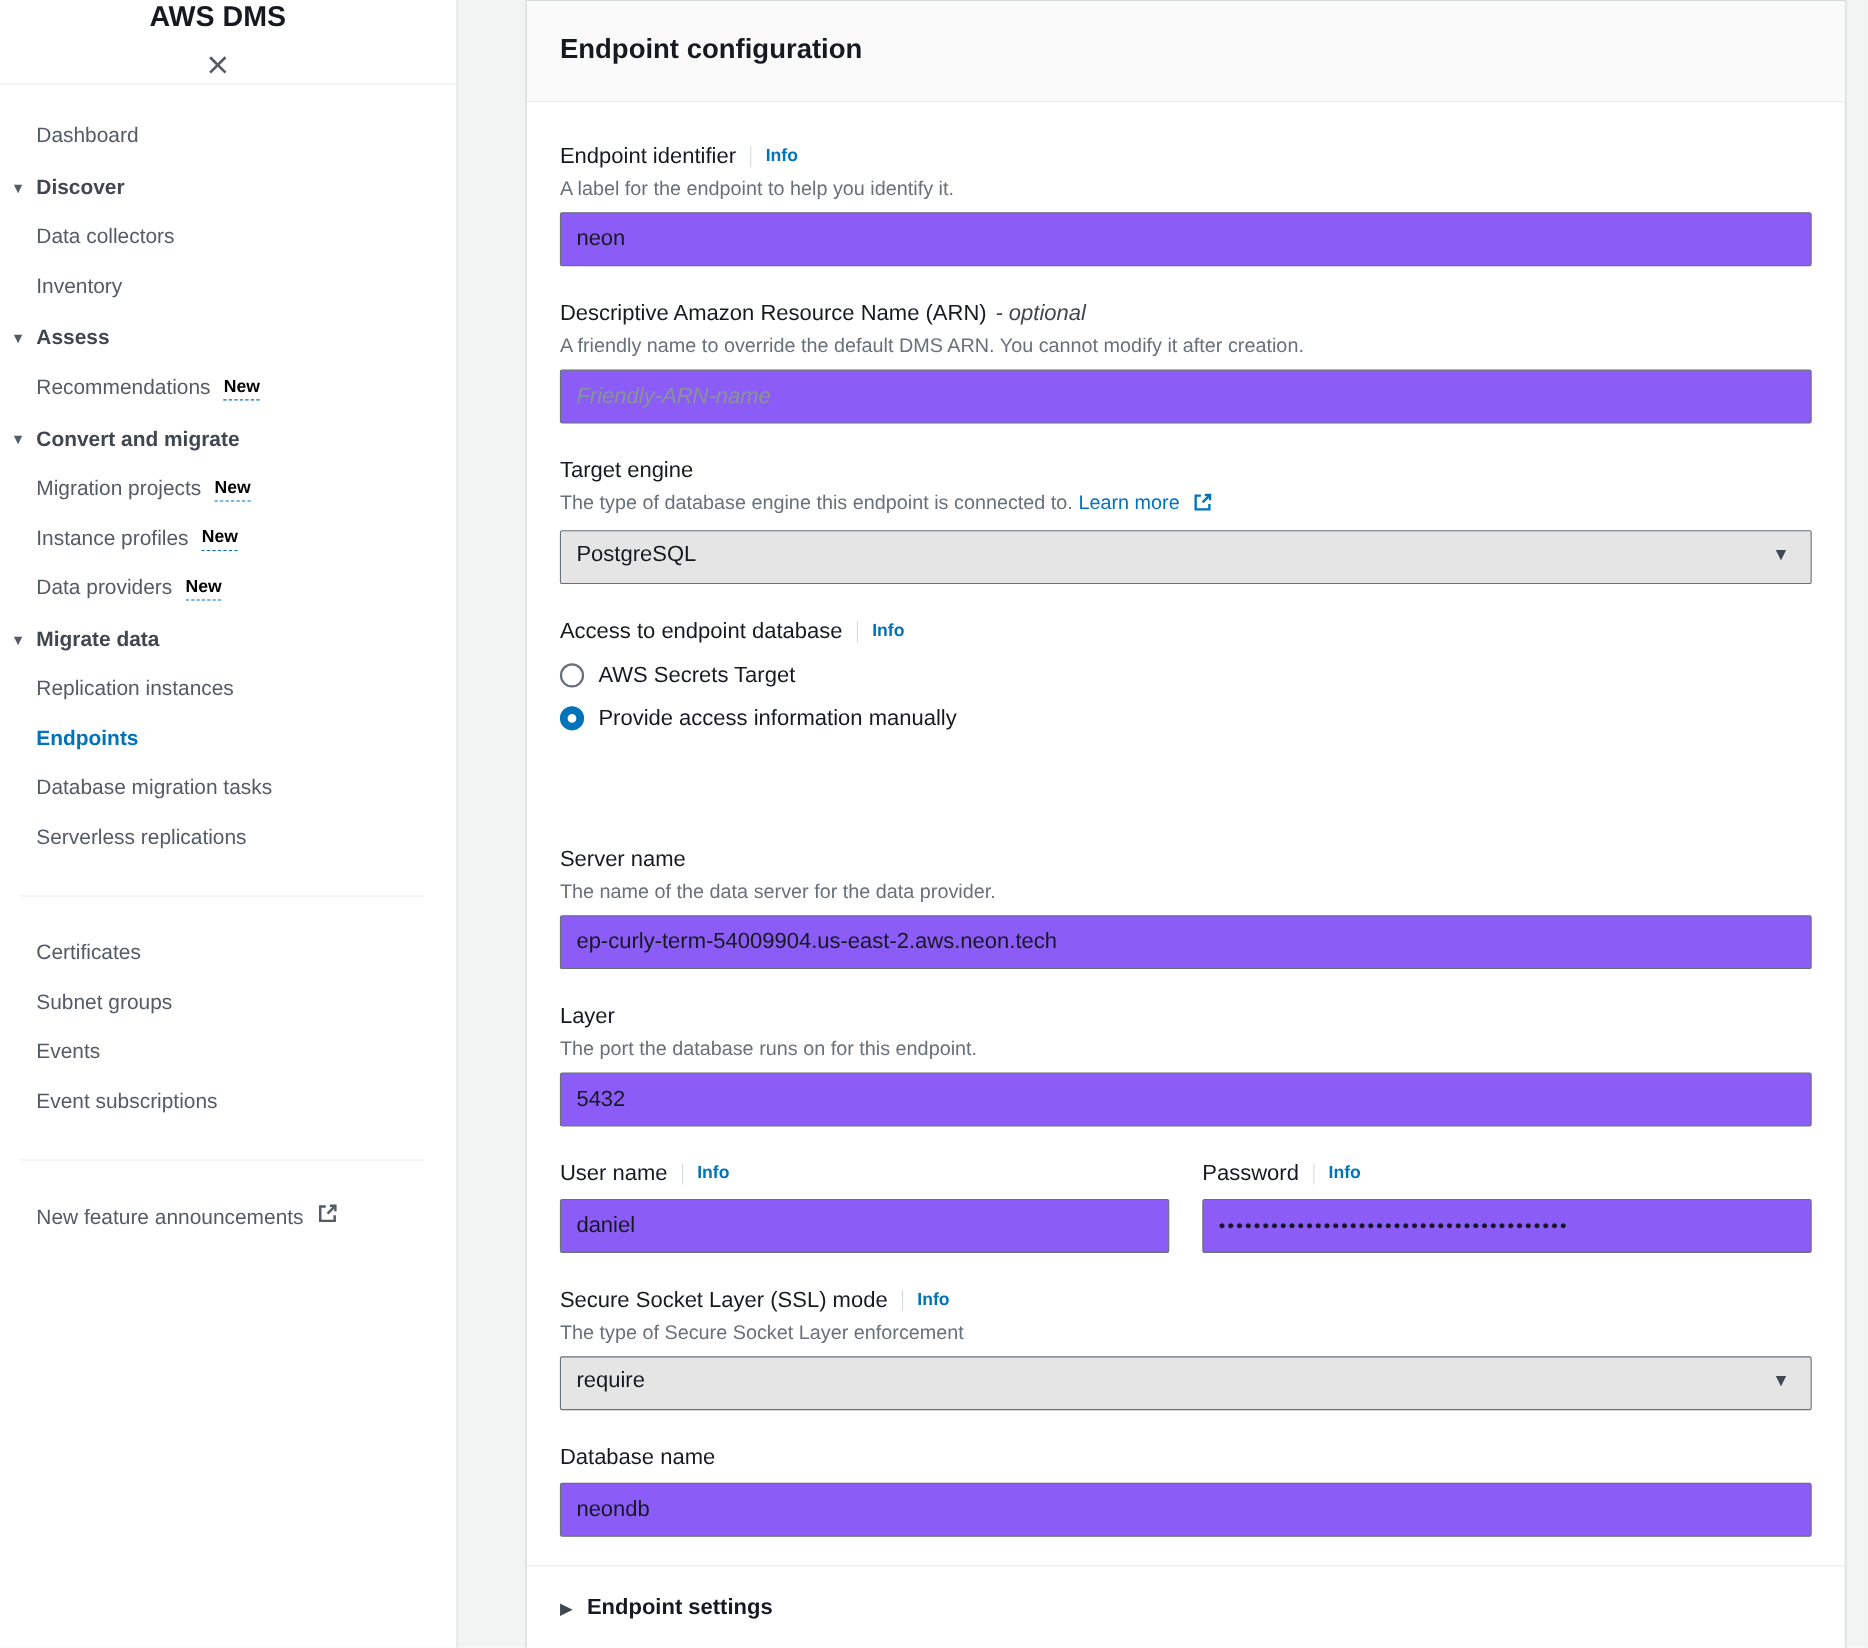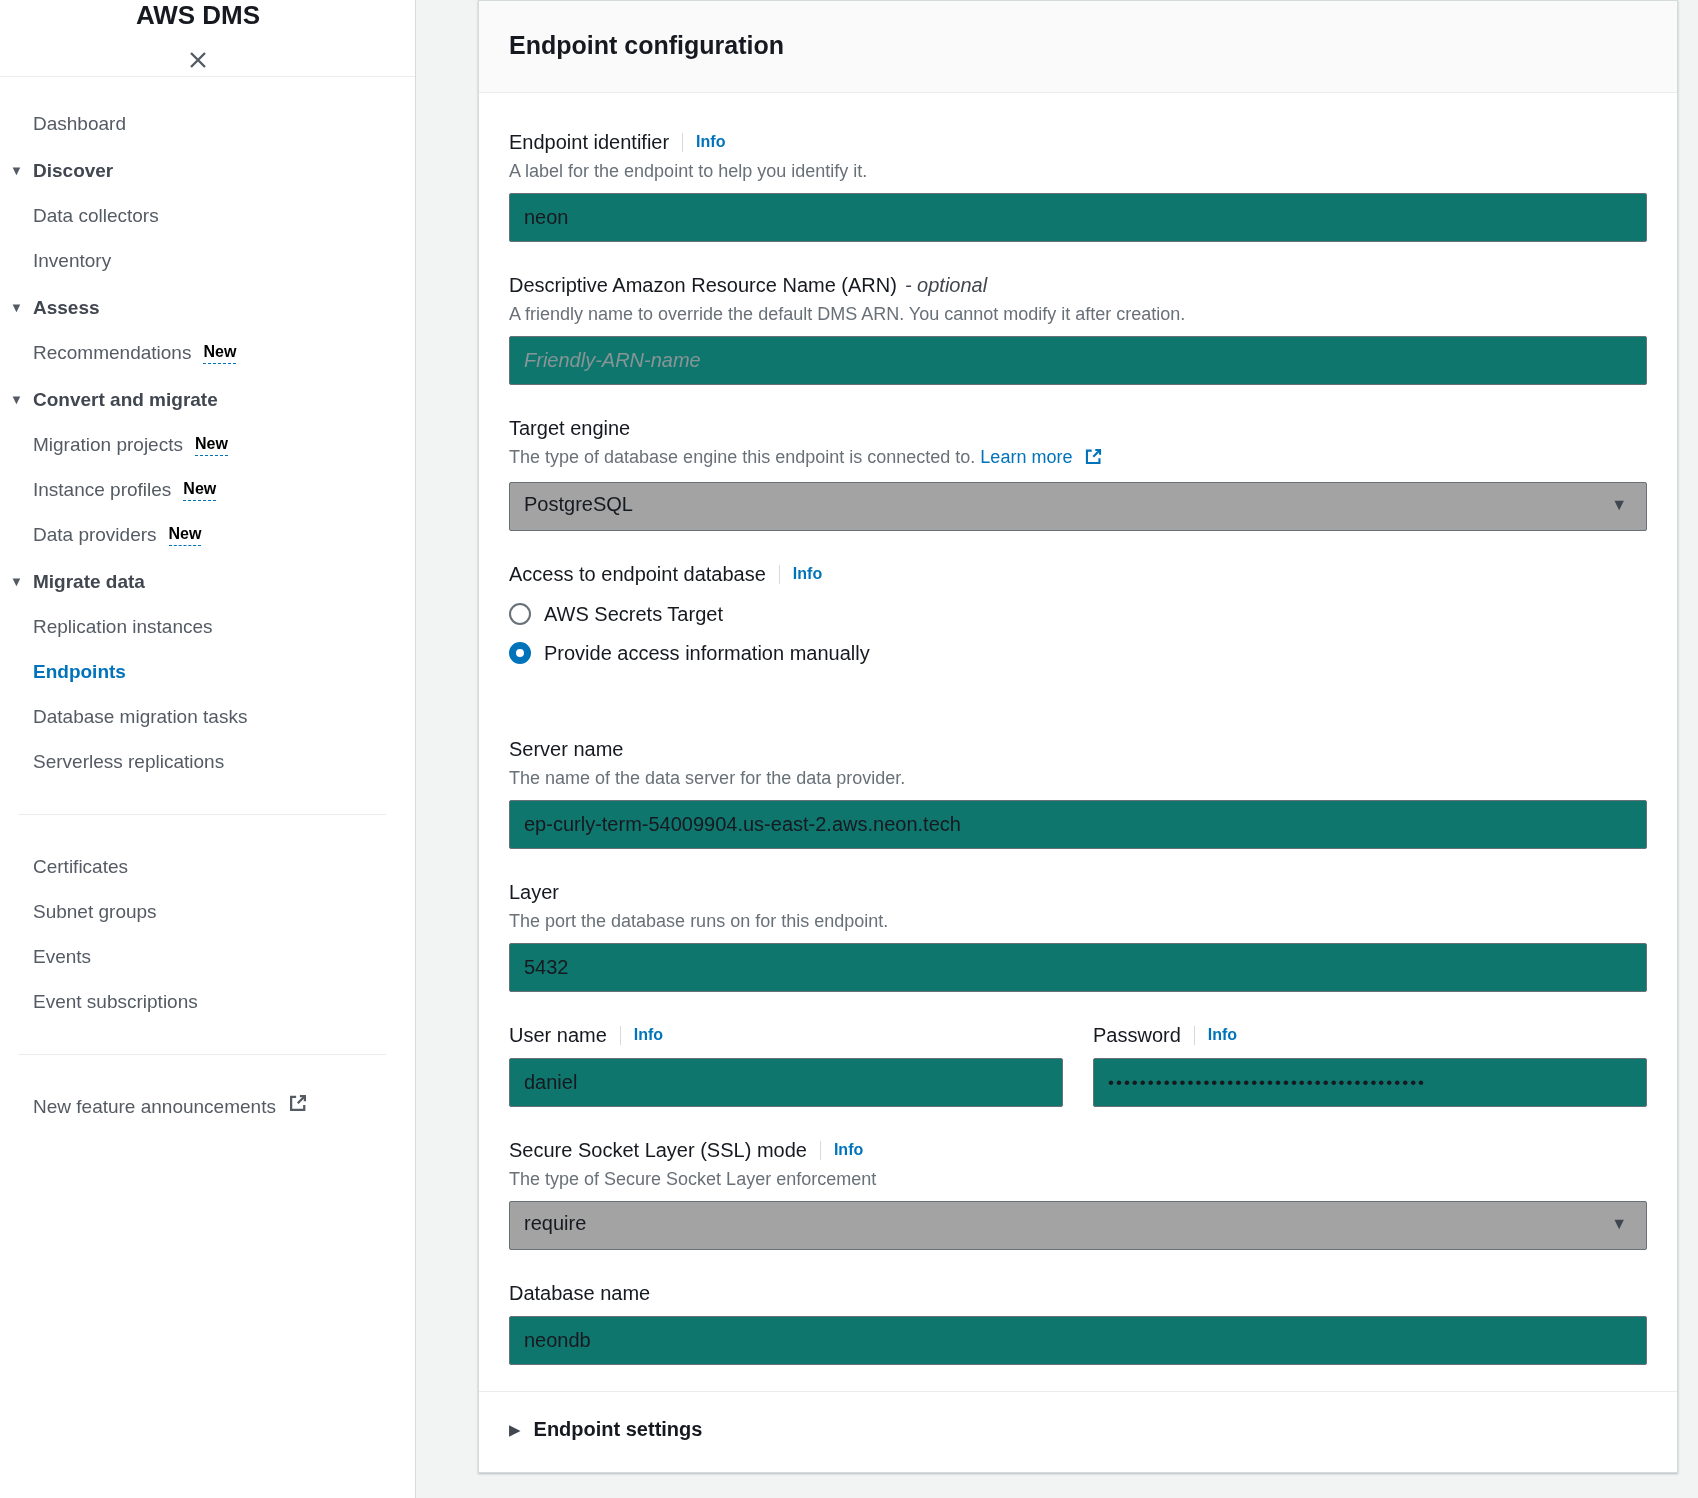--- a/index.html
+++ b/index.html
@@ -59,42 +59,42 @@
   .field { margin-bottom:30px; }
   .label-row { display:flex; align-items:center; }
   .field-label { font-size:20px; line-height:26px; color:#16191f;text-align:center; }
   .optional-suffix { font-size:20px; font-style:italic; color:#414750; margin-left:8px; }
   .label-sep { width:1px; height:19px; background:#d5dbdb; margin:0 13px; }
   .info-link { color:#0073bb; font-weight:700; font-size:16px; cursor:pointer; }
   .field-desc { font-size:18px; line-height:24px; color:#687078; margin-top:4px; }
   .learn-more { color:#0073bb; cursor:pointer; }
   .text-input {
     display:block; margin-top:10px; width:100%; height:49px; box-sizing:border-box;
-    border:1px solid #687078; border-radius:2px; background:#0f766e;
+    border:1px solid #687078; border-radius:2px; background:#8b5cf6;
     font-family:inherit; font-size:20px; color:#16191f; padding:0 14px; outline:none;
   }
   .text-input::placeholder { color:#879596; font-style:italic; }
   .pw { letter-spacing:2px; font-size:17px; }
   .select {
     margin-top:10px; height:49px; box-sizing:border-box;
-    border:1px solid #687078; border-radius:2px; background:#a3a3a3;
+    border:1px solid #687078; border-radius:2px; background:#e5e5e5;
     display:flex; align-items:center; justify-content:space-between;
     padding:0 19px 4px 14px; cursor:pointer;
   }
   .select-value { font-size:20px; color:#16191f; }
   .select-arrow { font-size:16px; color:#414750; }
   .radio-row { display:flex; align-items:center; margin-top:14px; cursor:pointer; }
   .radio-row + .radio-row { margin-top:13px; }
   .radio { width:22px; height:22px; border-radius:50%; box-sizing:border-box; margin-right:13px; flex:none; }
   .radio.unchecked { border:2px solid #687078; background:#fff; }
   .radio.checked { border:7px solid #0073bb; background:#fff; }
   .radio-label { font-size:20px; color:#16191f; line-height:26px; }
   .two-col { display:flex; gap:30px; }
   .two-col .col { flex:1 1 0; }
-  .access-field { margin-bottom:70px; }
+  .access-field { margin-bottom:102px; }
   .db-field { margin-bottom:26px; }
   .card-footer { border-top:1px solid #eaeded; padding:26px 30px 31px 30px; }
   .expander { display:flex; align-items:center; cursor:pointer; }
   .caret-right { font-size:15px; color:#414750; margin-right:13px; }
   .expander-label { font-size:20px; font-weight:700; color:#16191f; }
   .ext-icon { display:inline-block; vertical-align:-3px; margin-left:7px; }
 </style>
 </head>
 <body>
 

